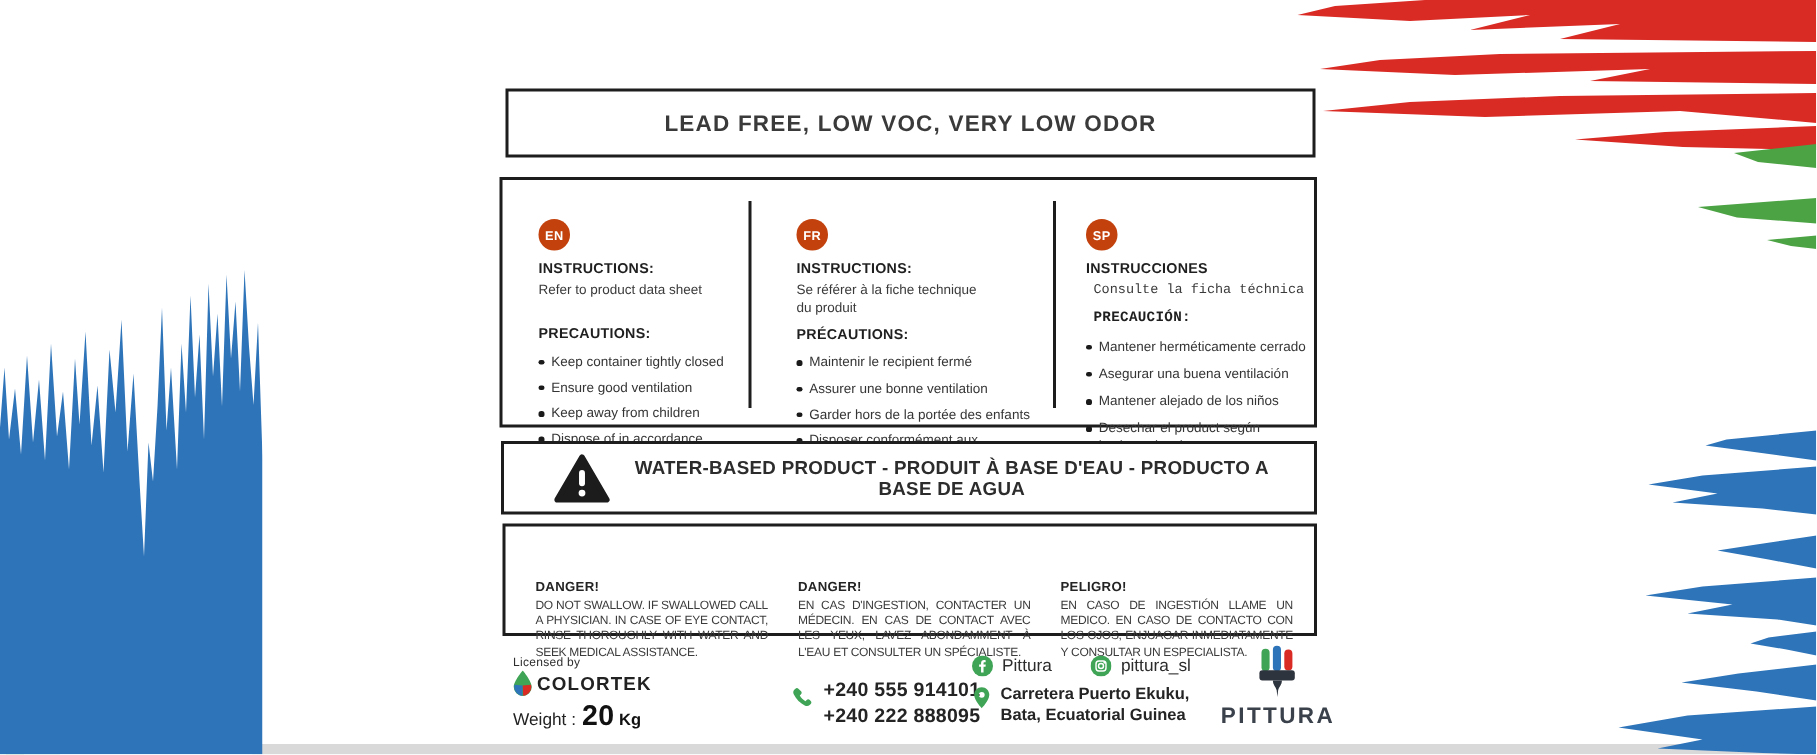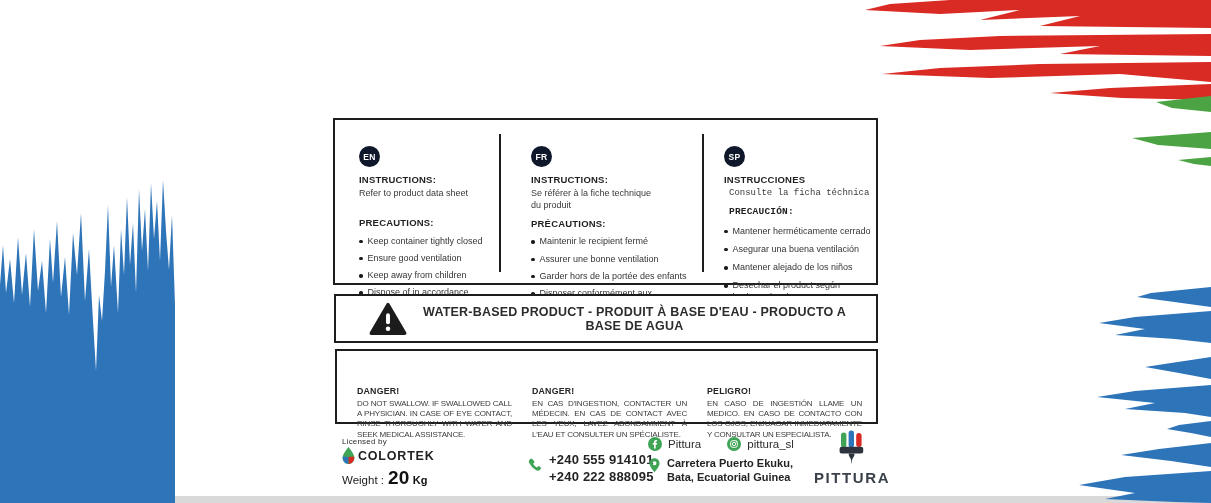--- a/index.html
+++ b/index.html
@@ -19,21 +19,21 @@
   .claim{font-size:15px;font-weight:bold;letter-spacing:.8px;color:#3a3a3a;}
 
   
   .instr-box{left:333px;top:118px;width:545px;height:167px;}
   .divider{position:absolute;top:14px;bottom:11px;width:2px;background:#1d1d1d;}
   .div-1{left:164px;} .div-2{left:367px;}
   .lang-col{position:absolute;top:26px;}
   .col-en{left:24px;width:138px;}
   .col-fr{left:196px;width:162px;}
   .col-sp{left:389px;width:152px;}
-  .lang-badge{width:21px;height:21px;border-radius:50%;background:#0f172a;color:#fff;
+  .lang-badge{width:21px;height:21px;border-radius:50%;background:#c2410c;color:#fff;
     font-size:8.5px;font-weight:bold;display:flex;align-items:center;justify-content:center;
     letter-spacing:.3px;margin-bottom:7px;}
   .h-small{font-size:9.5px;font-weight:bold;letter-spacing:.2px;color:#1f1f1f;line-height:1.3;}
   .t-body{font-size:9px;line-height:1.32;color:#3a3a3a;white-space:pre-line;margin-top:2px;}
   .prec-heading{margin-top:6px;}
   .col-en .prec-heading{margin-top:17px;}
   .col-sp .t-body,.col-sp .prec-heading{padding-left:5px;font-family:Liberation Mono, monospace;}
   .prec-item{display:flex;gap:5px;margin-top:6px;}
   .col-sp .prec-item{margin-top:7px;}
   .dot{width:3.5px;height:3.5px;border-radius:50%;background:#1a1a1a;margin-top:4px;flex:none;}
@@ -107,20 +107,23 @@
     <polygon fill="#2e74b9" points="136,28 60,34 24,40 70,46 40,52 100,56 136,60"></polygon>
     <polygon fill="#2e74b9" points="136,74 96,80 70,84 104,90 136,96"></polygon>
     <polygon fill="#2e74b9" points="136,102 60,108 22,114 80,120 50,126 110,130 136,134"></polygon>
     <polygon fill="#2e74b9" points="136,138 104,142 92,146 116,150 136,154"></polygon>
     <polygon fill="#2e74b9" points="136,160 84,166 46,172 96,178 136,184"></polygon>
     <polygon fill="#2e74b9" points="136,188 50,194 4,202 60,210 30,216 100,219 136,220"></polygon>
   </svg>
 
   <div class="label">
 
+    <div class="box header-box">
+      <div class="claim">LEAD FREE, LOW VOC, VERY LOW ODOR</div>
+    </div>
 
     <div class="box instr-box">
       <div class="divider div-1"></div>
       <div class="divider div-2"></div>
 
       <div class="lang-col col-en">
         <div class="lang-badge">EN</div>
         <div class="h-small">INSTRUCTIONS:</div>
         <div class="t-body">Refer to product data sheet</div>
         <div class="h-small prec-heading">PRECAUTIONS:</div>

